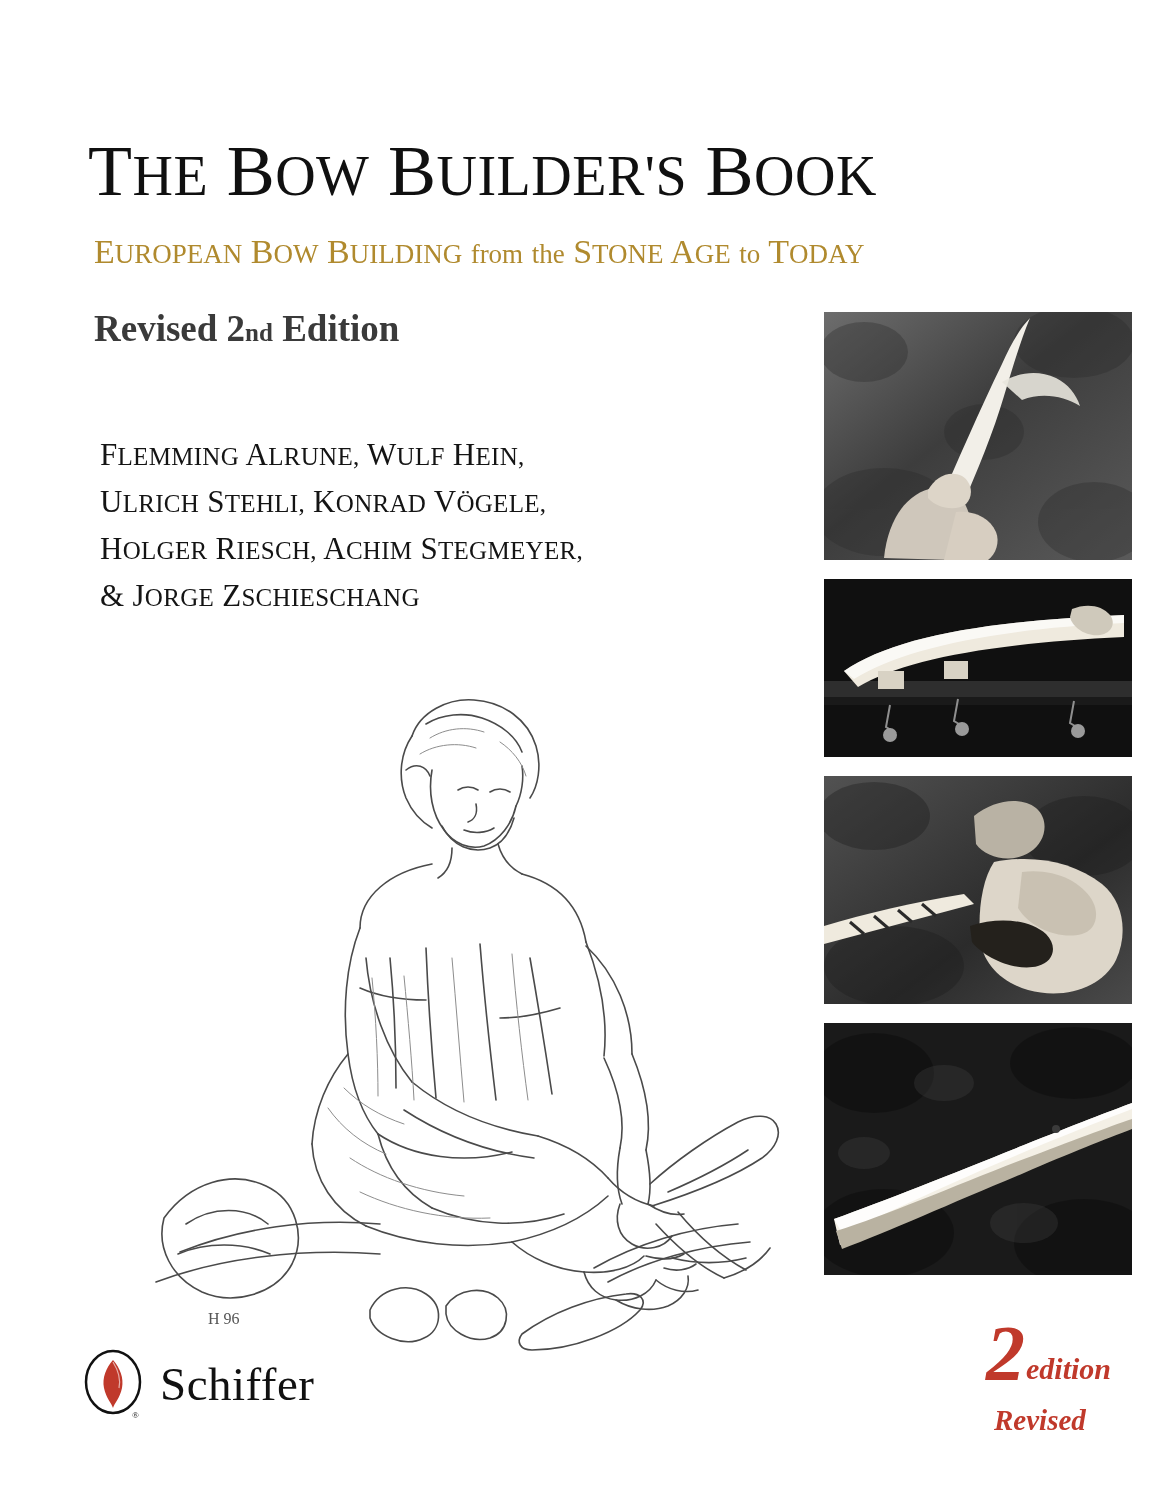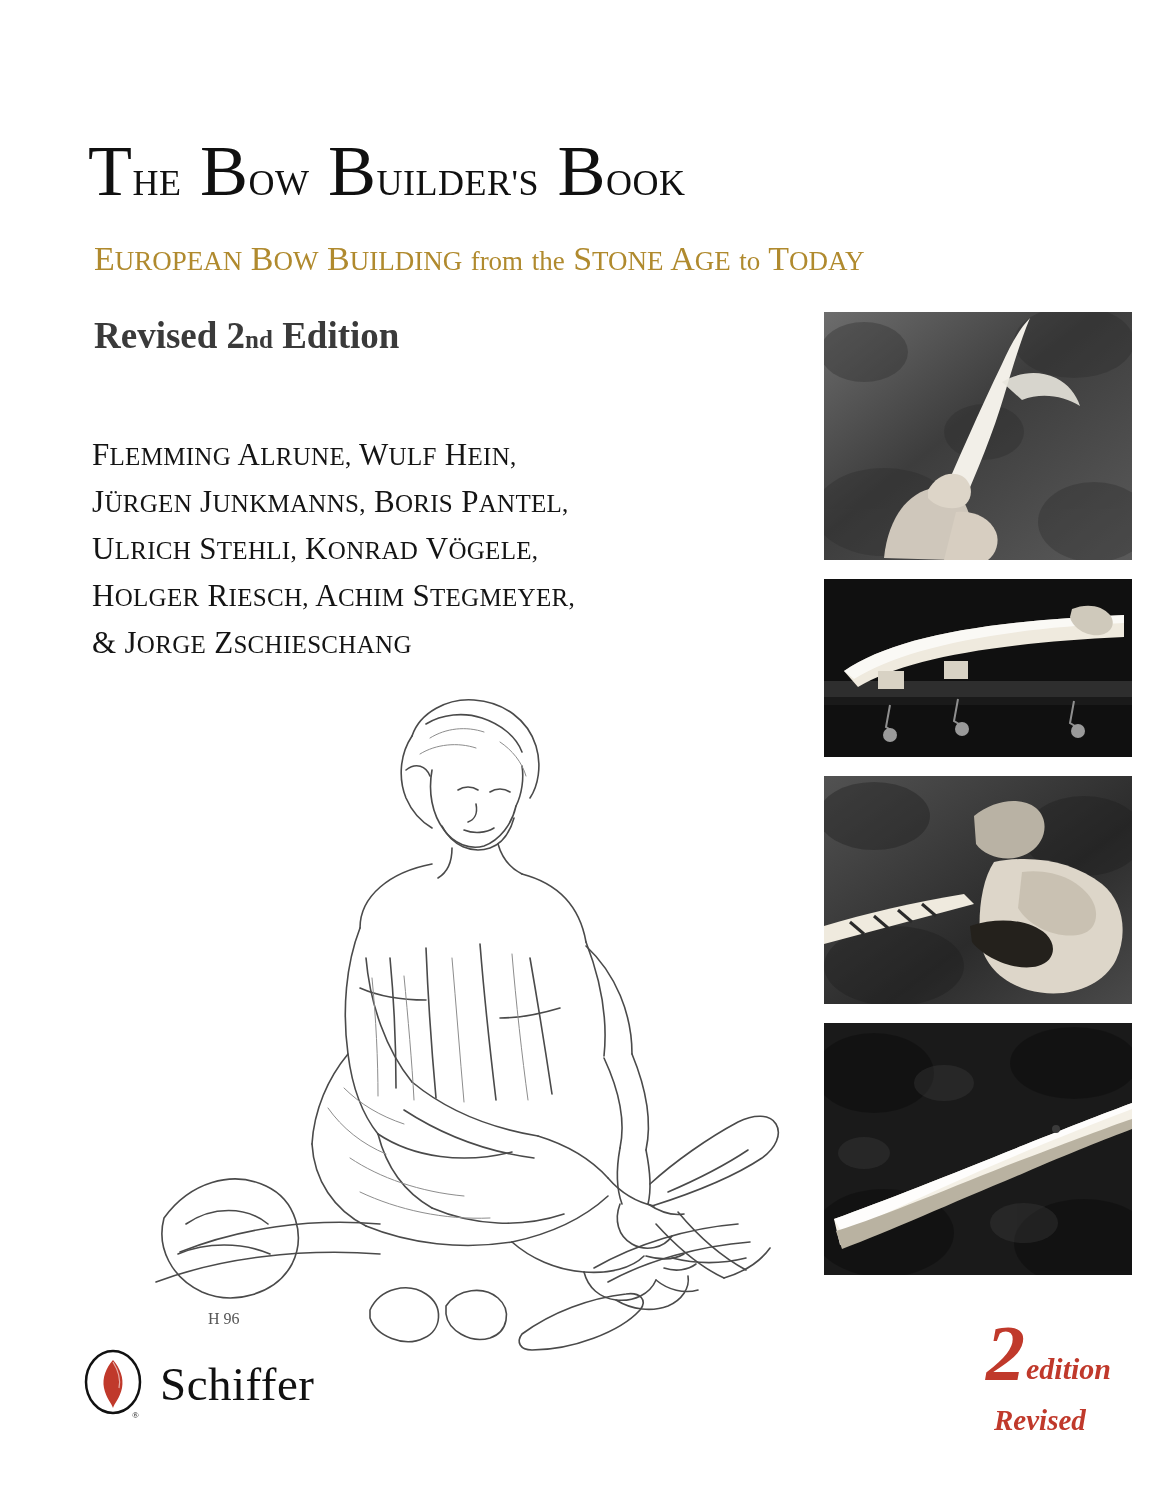--- a/index.html
+++ b/index.html
@@ -37,21 +37,21 @@
     color: #101010;
     letter-spacing: 0.5px;
     margin: 0;
     font-weight: normal;
     white-space: nowrap;
   }
   .main-title .cap {
     font-size: 72px;
   }
   .main-title .sm {
-    font-size: 36px;
+    font-size: 56px;
     margin-top: 36px;
   }
   .subtitle {
     margin: 10px 0 0 6px;
     font-family: "Liberation Serif", serif;
     color: #b08a2e;
     font-size: 34px;
     line-height: 54px;
     white-space: nowrap;
   }
@@ -75,20 +75,21 @@
     top: 432px;
     width: 660px;
     color: #141414;
   }
   .author-line {
     font-family: "Liberation Serif", serif;
     font-size: 31px;
     line-height: 45px;
     letter-spacing: 0.3px;
     white-space: nowrap;
+    margin-left: 8px;
   }
   .author-line .cap { font-size: 31px; }
   .author-line .sm { font-size: 25px; }
 
   
   .photo-strip {
     position: absolute;
     left: 824px;
     top: 312px;
     width: 308px;
@@ -208,27 +209,20 @@
       <span class="cap">Revised </span><span class="cap">2</span><span class="sm">nd</span><span class="cap"> Edition</span>
     </div>
   </div>
 
   <div class="authors">
     <div class="author-line">
       <span class="cap">F</span><span class="sm">LEMMING</span>
       <span class="cap">A</span><span class="sm">LRUNE,</span>
       <span class="cap">W</span><span class="sm">ULF</span>
       <span class="cap">H</span><span class="sm">EIN,</span>
-      
-    </div>
-    <div class="author-line">
-      <span class="cap">J</span><span class="sm">ÜRGEN</span>
-      <span class="cap">J</span><span class="sm">UNKMANNS,</span>
-      <span class="cap">B</span><span class="sm">ORIS</span>
-      <span class="cap">P</span><span class="sm">ANTEL,</span>
       
     </div>
     <div class="author-line">
       <span class="cap">U</span><span class="sm">LRICH</span>
       <span class="cap">S</span><span class="sm">TEHLI,</span>
       <span class="cap">K</span><span class="sm">ONRAD</span>
       <span class="cap">V</span><span class="sm">ÖGELE,</span>
       
     </div>
     <div class="author-line">

